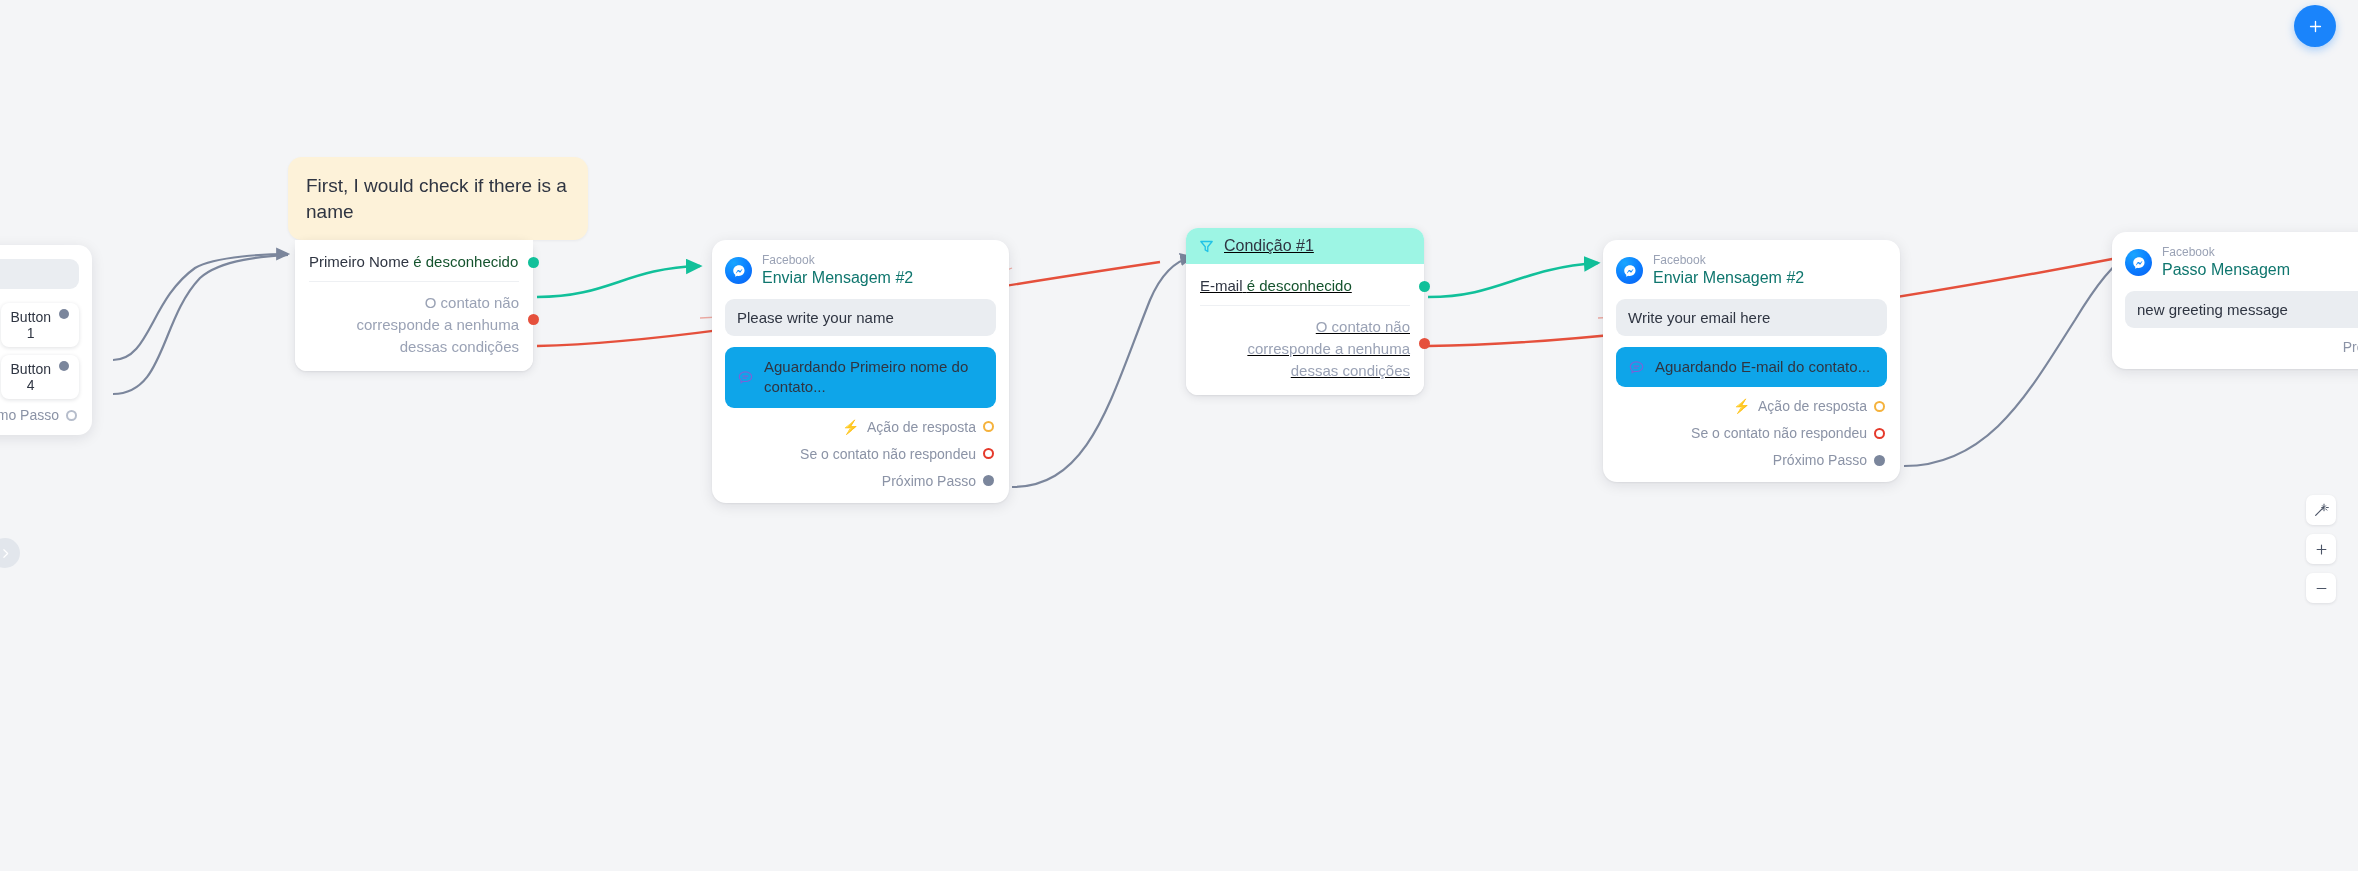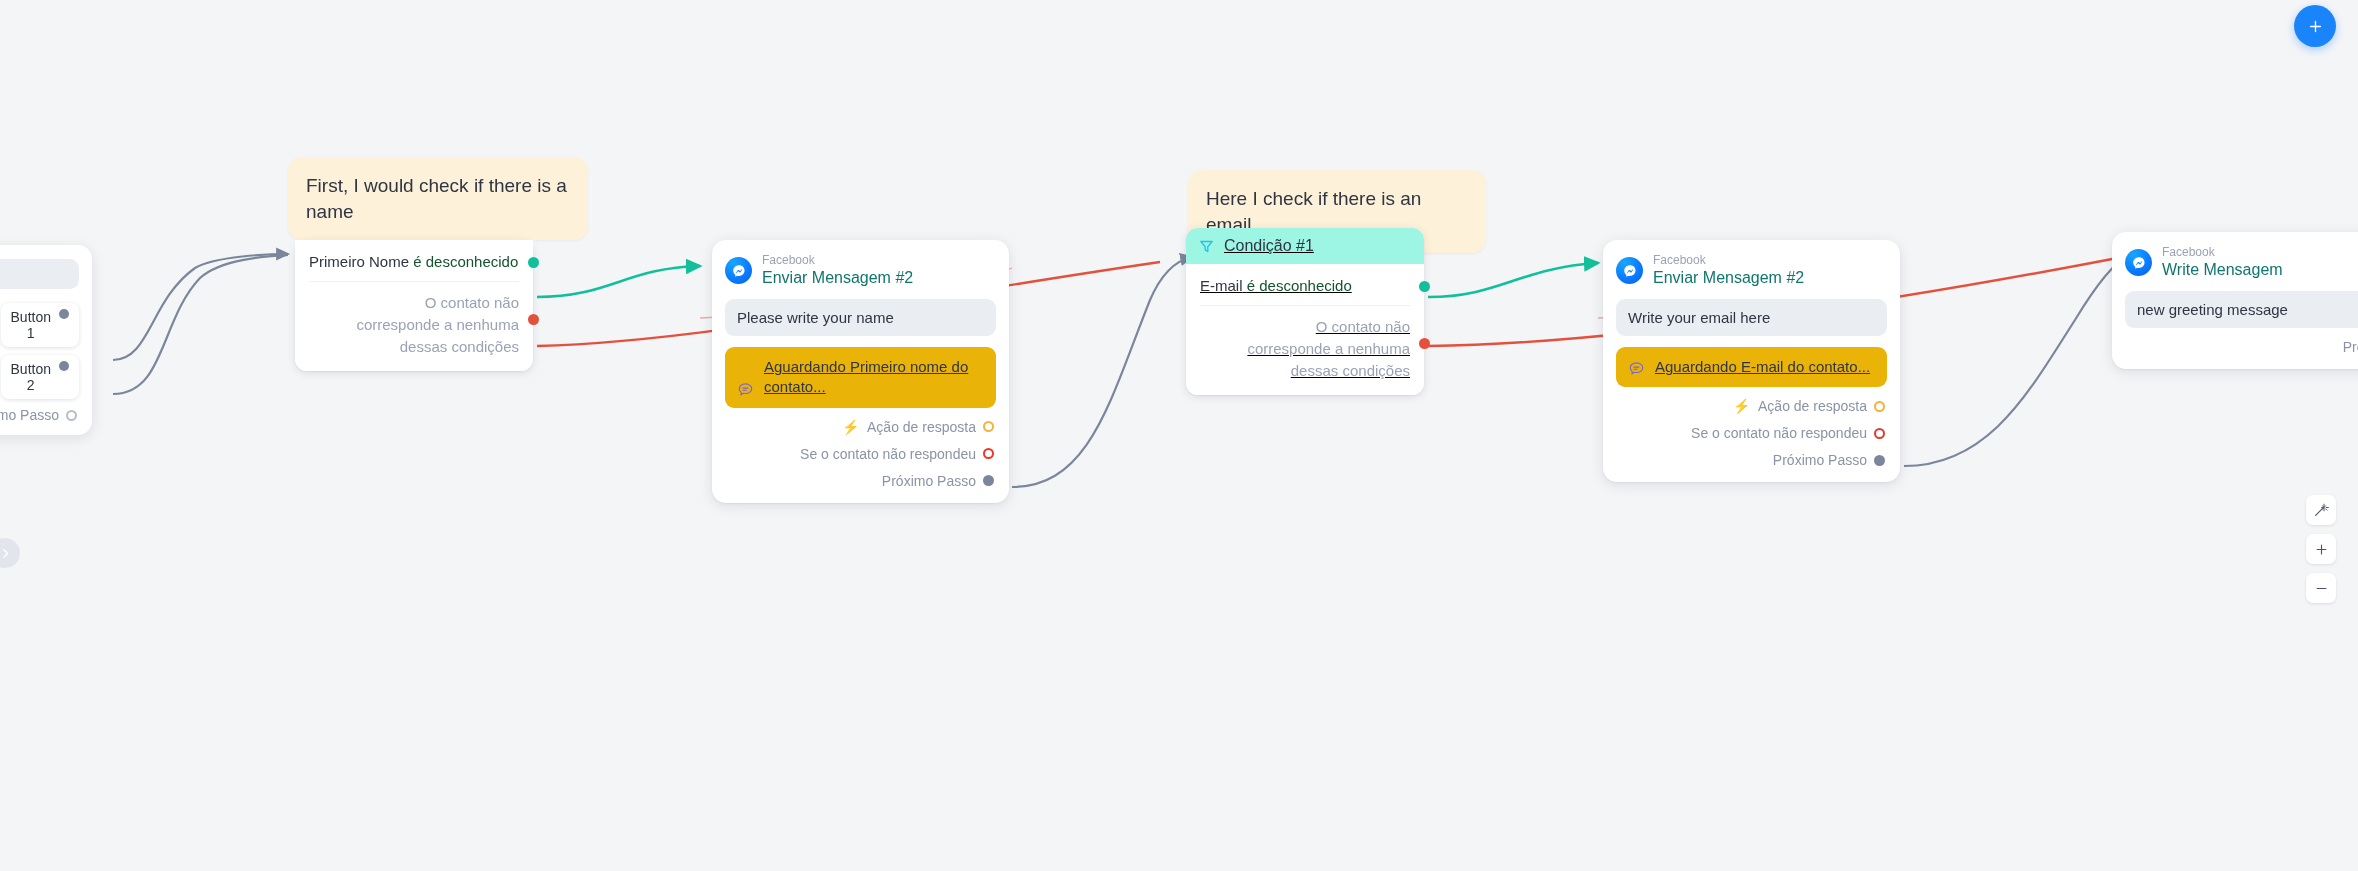--- a/index.html
+++ b/index.html
@@ -87,28 +87,27 @@
   .msg-title { font-size: 16px; color: #0f766e; display:block; margin-top: 1px; }
   .bubble {
     background: #eaedf1;
     border-radius: 9px;
     padding: 10px 12px;
     font-size: 15px;
     color: #2f3542;
     margin-bottom: 11px;
   }
   .wait-chip {
-    background: #eab308;
+    background: #0ea5e9;
     border-radius: 9px;
     padding: 10px 12px;
     font-size: 15px;
     color: #2f3542;
-    display: flex; align-items: flex-end; gap: 10px;
+    display: flex; align-items: center; gap: 10px;
     line-height: 1.35;
-    text-decoration: underline;
   }
   .port-row {
     display: flex; align-items: center; justify-content: flex-end;
     gap: 7px;
     font-size: 14px;
     color: #8b93a6;
     margin-top: 11px;
     position: relative;
     padding-right: 2px;
   }
@@ -222,21 +221,21 @@
     <path d="M1904,466 C1990,466 2030,390 2075,320 C2098,282 2115,262 2128,256" fill="none" stroke="#7b869c" stroke-width="2.2" marker-end="url(#arr-gray)"></path>
   </svg>
 
   <div class="node btn-node" style="left:-58px; top:245px;">
     <div class="btn-bubble"></div>
     <button class="flow-btn">
       <span>Button 1</span>
       <span class="dot filled-gray"></span>
     </button>
     <button class="flow-btn">
-      <span>Button 2</span>
+      <span>Button 4</span>
       <span class="dot filled-gray"></span>
     </button>
     <div class="port-row" style="margin-top:6px;">
       <span class="lbl">Próximo Passo</span>
       <span class="dot hollow-gray"></span>
     </div>
   </div>
 
   <div class="node sticky" style="left:288px; top:157px; width:300px;">
     <span>First, I would check if there is a name</span>
@@ -288,23 +287,20 @@
     <div class="port-row">
       <span class="lbl">Se o contato não respondeu</span>
       <span class="dot hollow-red"></span>
     </div>
     <div class="port-row">
       <span class="lbl">Próximo Passo</span>
       <span class="dot filled-gray"></span>
     </div>
   </div>
 
-  <div class="node sticky" style="left:1188px; top:170px; width:298px;">
-    <span>Here I check if there is an email</span>
-  </div>
 
   <div class="node cond" style="left:1186px; top:228px;text-decoration:underline;">
     <div class="cond-head">
       <svg width="17" height="17" viewBox="0 0 24 24">
         <path d="M4 5h16l-6.2 7.4V19l-3.6-2.2v-4.4z" fill="none" stroke="#22c3e6" stroke-width="1.9" stroke-linejoin="round"></path>
       </svg>
       <span class="cond-title">Condição #1</span>
     </div>
     <div class="cond-body">
       <div class="cond-row">
@@ -359,21 +355,21 @@
 
   <div class="node msg" style="left:2112px; top:232px; width:297px;">
     <div class="msg-head">
       <span class="fb-icon">
         <svg width="16" height="16" viewBox="0 0 24 24">
           <path d="M12 3.4c-4.9 0-8.6 3.6-8.6 8.2 0 2.5 1.1 4.7 3 6.1v3l2.8-1.5c.8.2 1.6.3 2.5.3 4.9 0 8.6-3.6 8.6-8.2S16.9 3.4 12 3.4zm4.9 6.3-2.5 4c-.4.6-1.2.8-1.8.3l-2-1.5-2.6 2.8c-.3.3-.8 0-.6-.4l2.5-4c.4-.6 1.2-.8 1.8-.3l2 1.5 2.6-2.8c.4-.4.8 0 .6.4z" fill="#fff"></path>
         </svg>
       </span>
       <span class="msg-head-text">
         <span class="msg-platform">Facebook</span>
-        <span class="msg-title">Write Mensagem</span>
+        <span class="msg-title">Passo Mensagem</span>
       </span>
     </div>
     <div class="bubble">
       <span>new greeting message</span>
     </div>
     <div class="port-row">
       <span class="lbl">Próximo</span>
     </div>
   </div>
 

